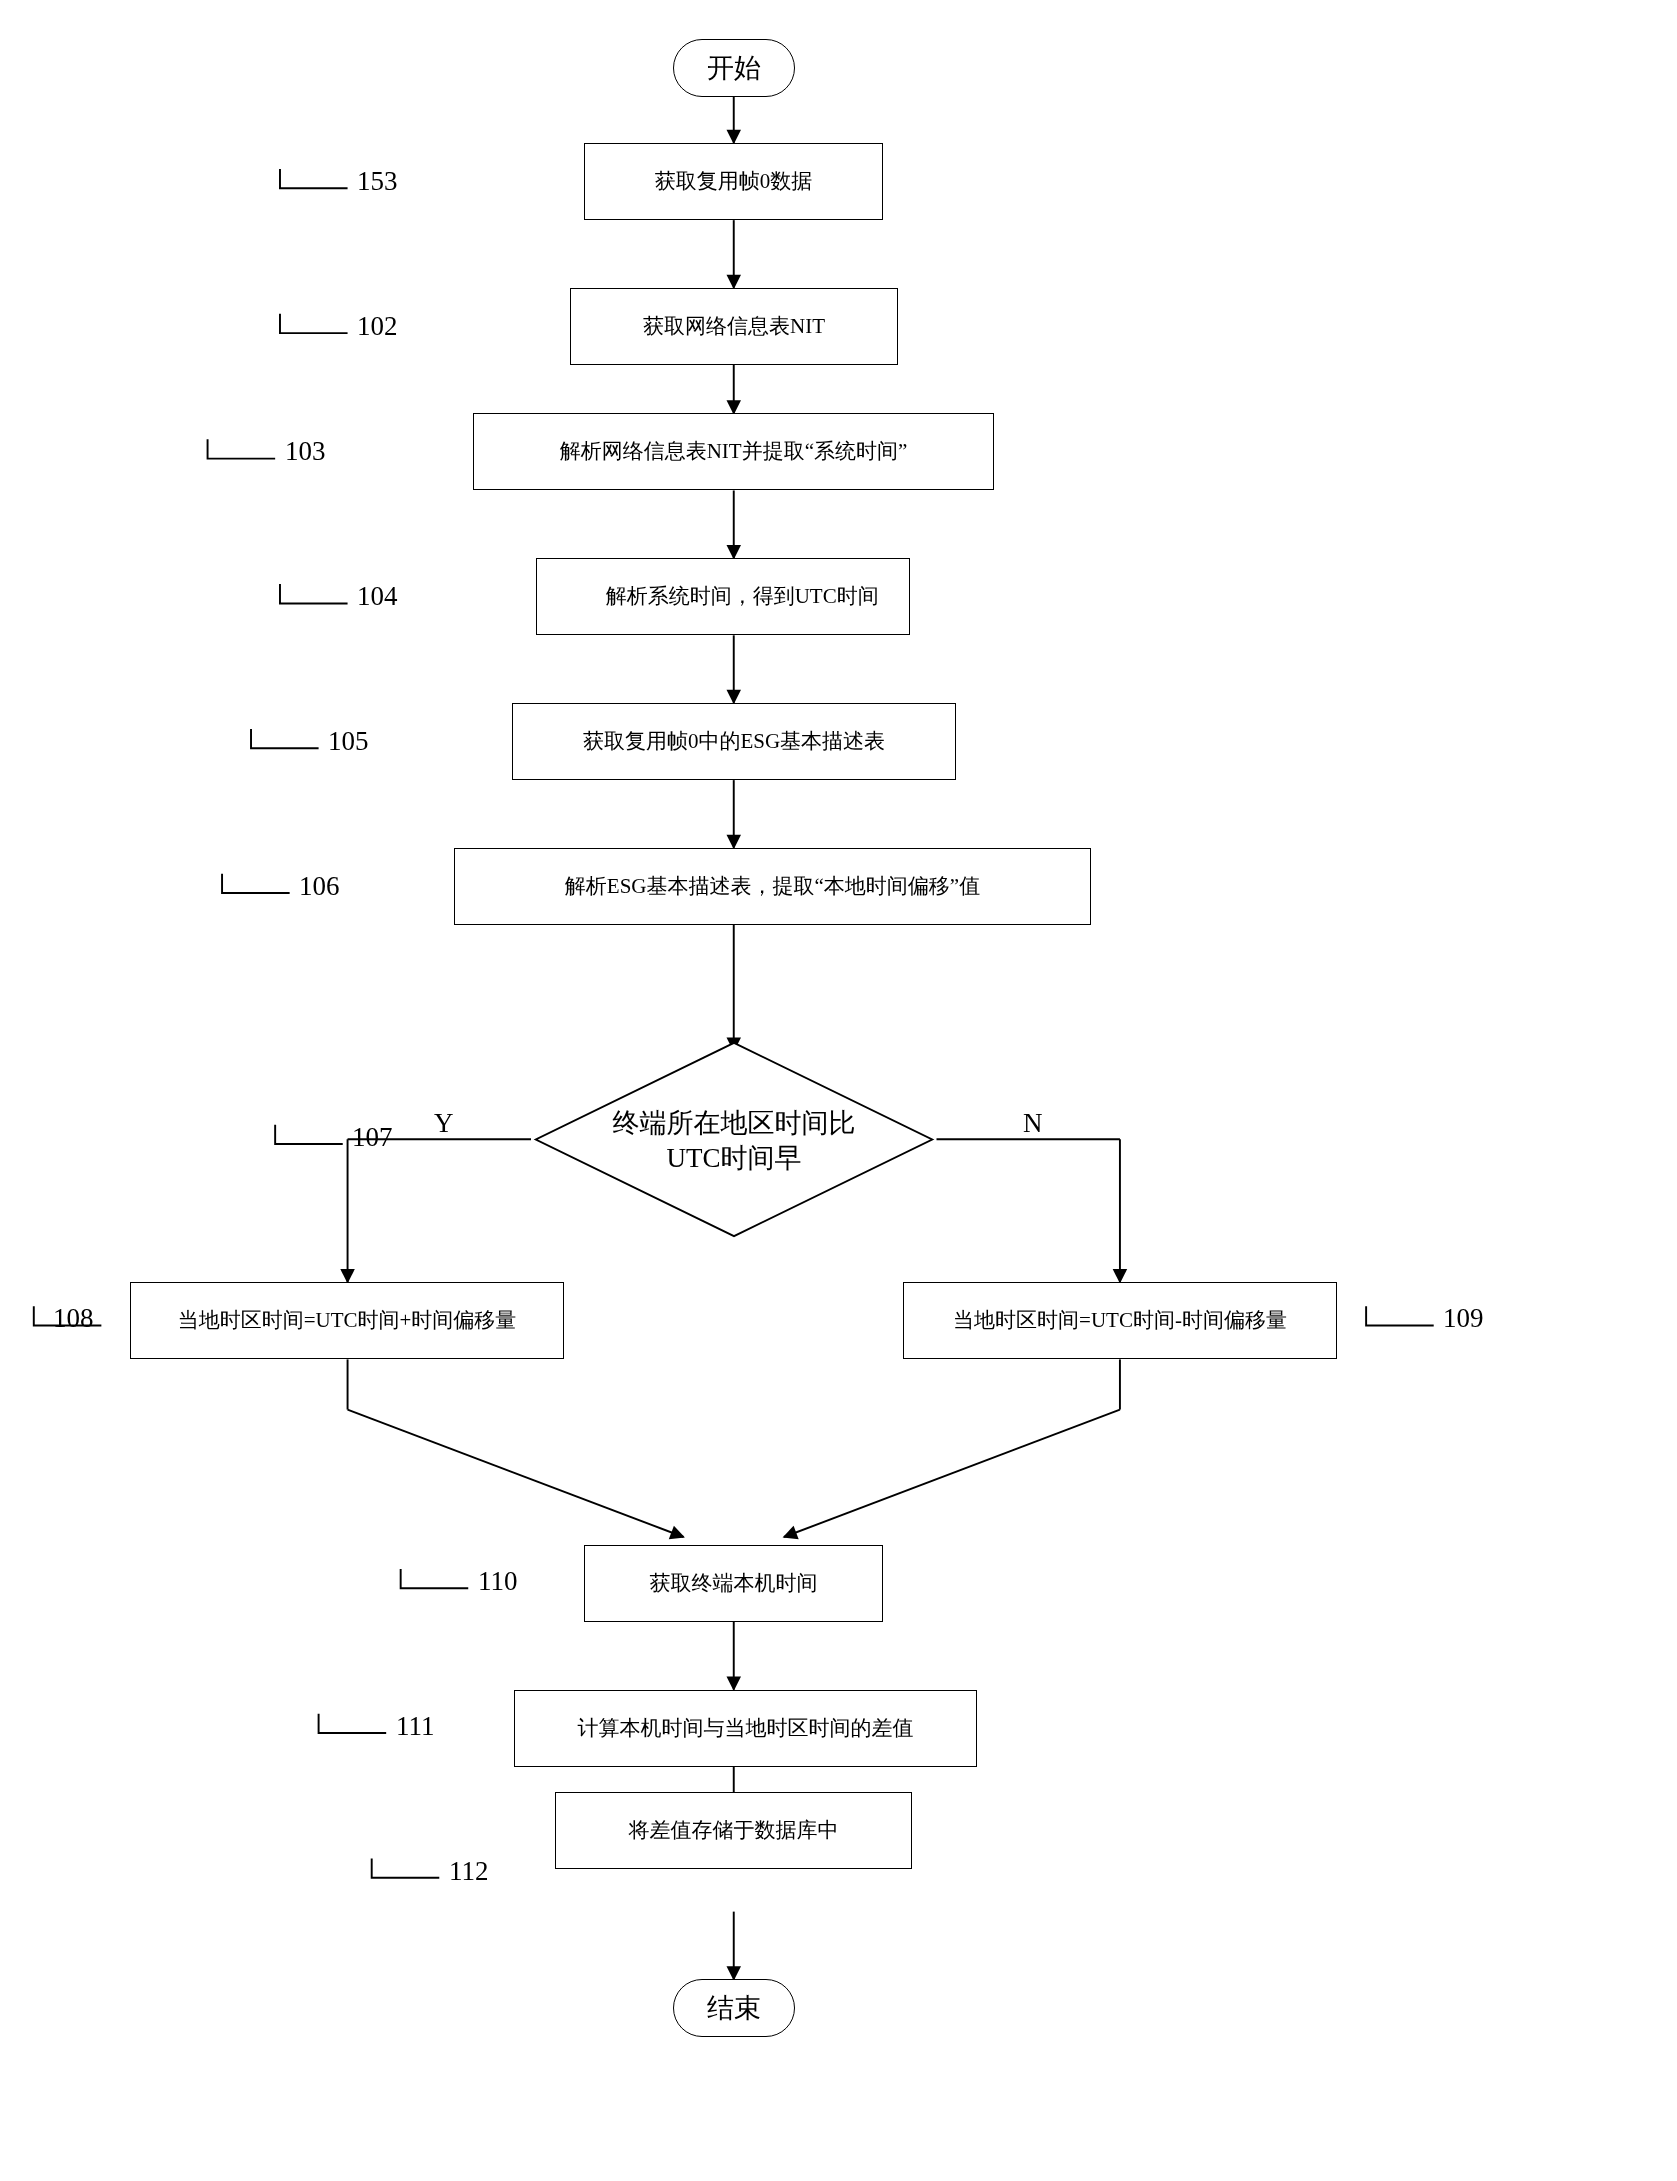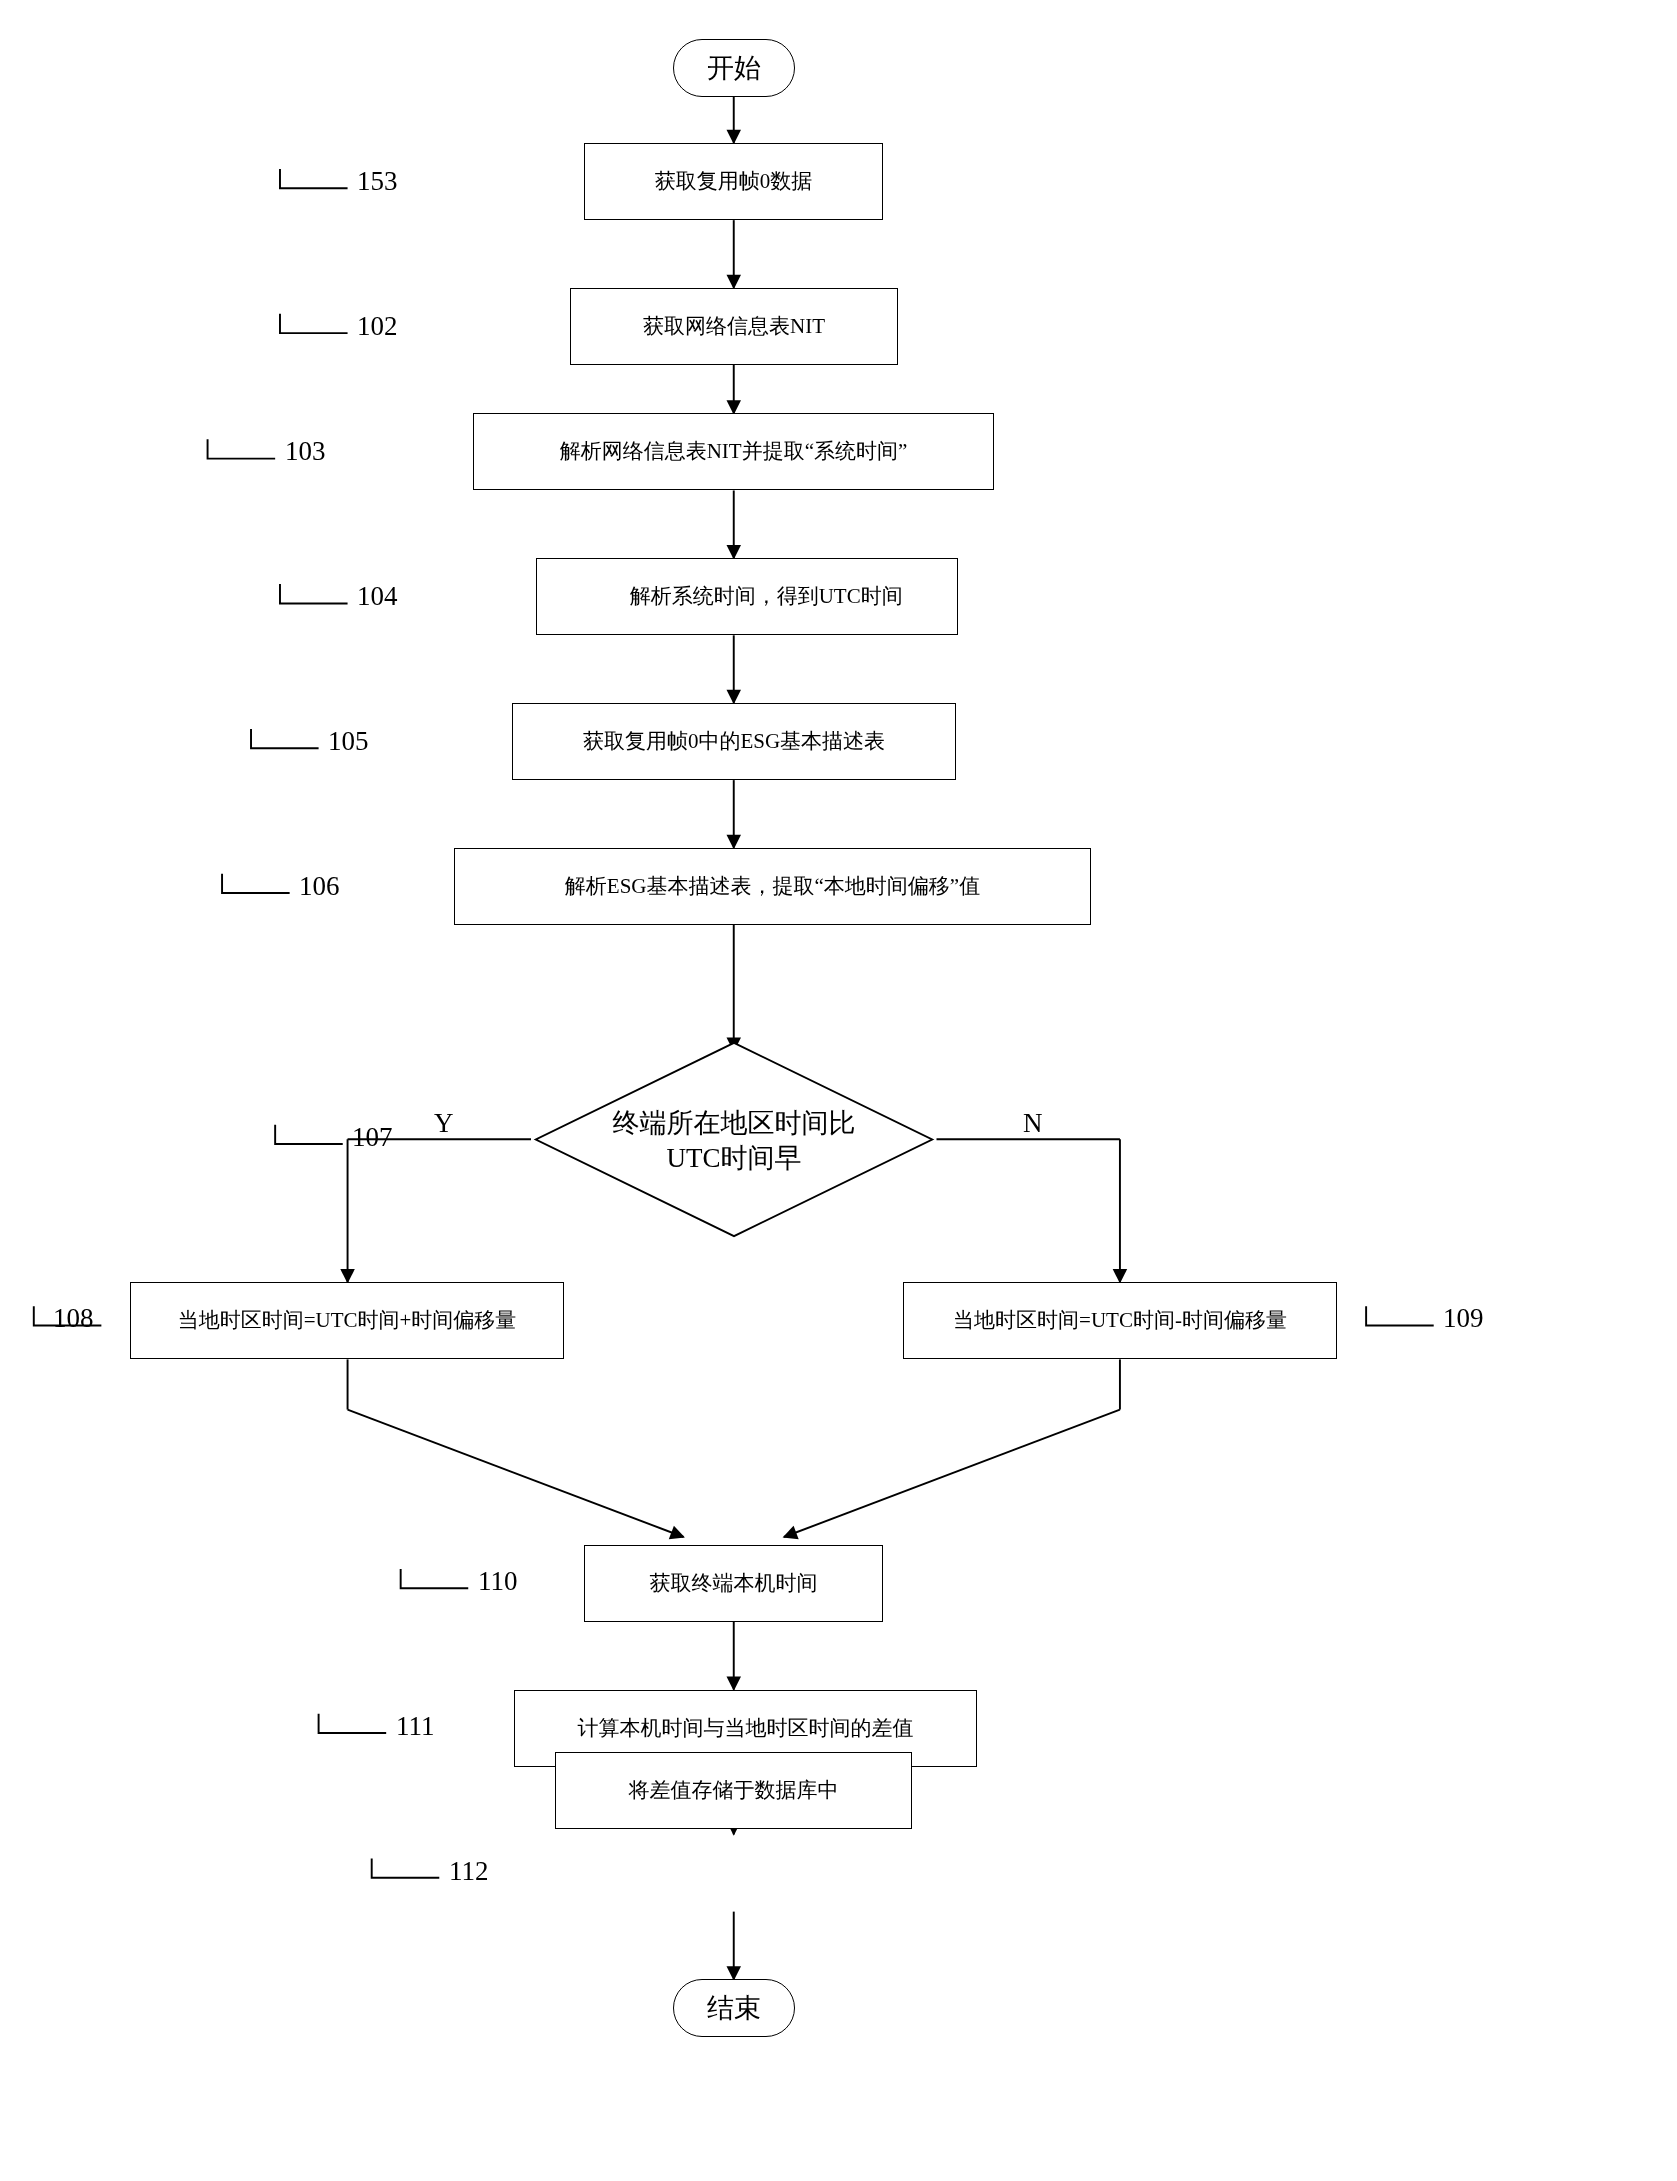--- a/index.html
+++ b/index.html
@@ -113,21 +113,21 @@
       <path d="M385 1925 v20 h70"></path>
     </g>
   </svg>
 
   <div class="abs terminator" style="left:673px; top:39px;  width:122px; height:58px;">开始</div>
   <div class="abs terminator" style="left:673px; top:1979px; width:122px; height:58px;">结束</div>
 
   <div class="abs box" style="left:584px; top:143px; width:299px; height:77px;">获取复用帧0数据</div>
   <div class="abs box" style="left:570px; top:288px; width:328px; height:77px;">获取网络信息表NIT</div>
   <div class="abs box" style="left:473px; top:413px; width:521px; height:77px;">解析网络信息表NIT并提取“系统时间”</div>
-  <div class="abs box" style="left:536px; top:558px; width:422px; height:77px;padding-left:48px;">解析系统时间，得到UTC时间</div>
+  <div class="abs box" style="left:536px; top:558px; width:374px; height:77px;padding-left:48px;">解析系统时间，得到UTC时间</div>
   <div class="abs box" style="left:512px; top:703px; width:444px; height:77px;">获取复用帧0中的ESG基本描述表</div>
   <div class="abs box" style="left:454px; top:848px; width:637px; height:77px;">解析ESG基本描述表，提取“本地时间偏移”值</div>
 
   <div class="abs" style="left:531px; top:1038px; width:406px; height:203px;">
     <svg width="406" height="203" viewBox="0 0 420 210" style="position:absolute;left:0;top:0;">
       <polygon points="210,5 415,105 210,205 5,105" fill="#fff" stroke="#000" stroke-width="2"></polygon>
     </svg>
     <div class="diamond-text" style="left:0; top:68px; width:406px;">
       <span>终端所在地区时间比</span><br>
       <span>UTC时间早</span>
@@ -135,21 +135,21 @@
   </div>
 
   <div class="abs branch-label" style="left:434px; top:1108px;">Y</div>
   <div class="abs branch-label" style="left:1023px; top:1108px;">N</div>
 
   <div class="abs box" style="left:903px; top:1282px; width:434px; height:77px;">当地时区时间=UTC时间-时间偏移量</div>
   <div class="abs box" style="left:130px; top:1282px; width:434px; height:77px;">当地时区时间=UTC时间+时间偏移量</div>
 
   <div class="abs box" style="left:584px; top:1545px; width:299px; height:77px;">获取终端本机时间</div>
   <div class="abs box" style="left:514px; top:1690px; width:463px; height:77px;">计算本机时间与当地时区时间的差值</div>
-  <div class="abs box" style="left:555px; top:1752px; width:357px; height:77px;">将差值存储于数据库中</div>
+  <div class="abs box" style="left:555px; top:1792px; width:357px; height:77px;">将差值存储于数据库中</div>
 
   <div class="abs step-label" style="left:357px; top:166px;">153</div>
   <div class="abs step-label" style="left:357px; top:311px;">102</div>
   <div class="abs step-label" style="left:285px; top:436px;">103</div>
   <div class="abs step-label" style="left:357px; top:581px;">104</div>
   <div class="abs step-label" style="left:328px; top:726px;">105</div>
   <div class="abs step-label" style="left:299px; top:871px;">106</div>
   <div class="abs step-label" style="left:352px; top:1122px;">107</div>
   <div class="abs step-label" style="left:53px;  top:1303px;">108</div>
   <div class="abs step-label" style="left:1443px;top:1303px;">109</div>

